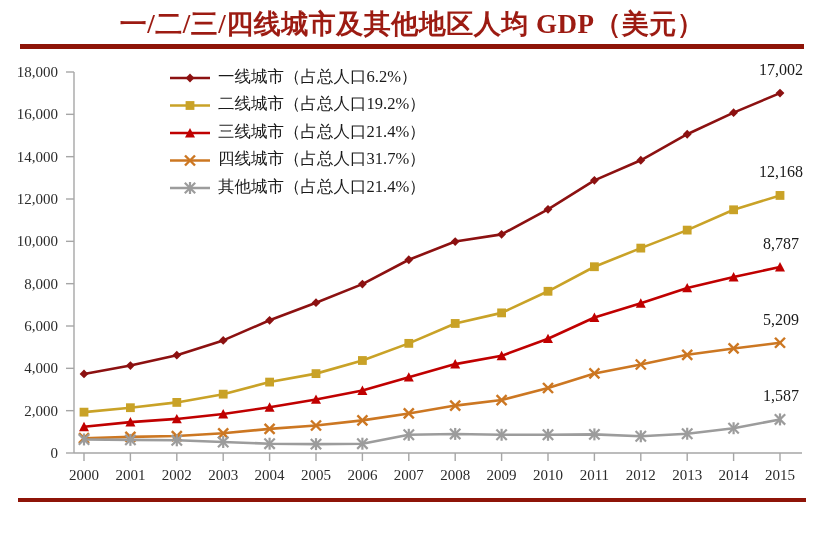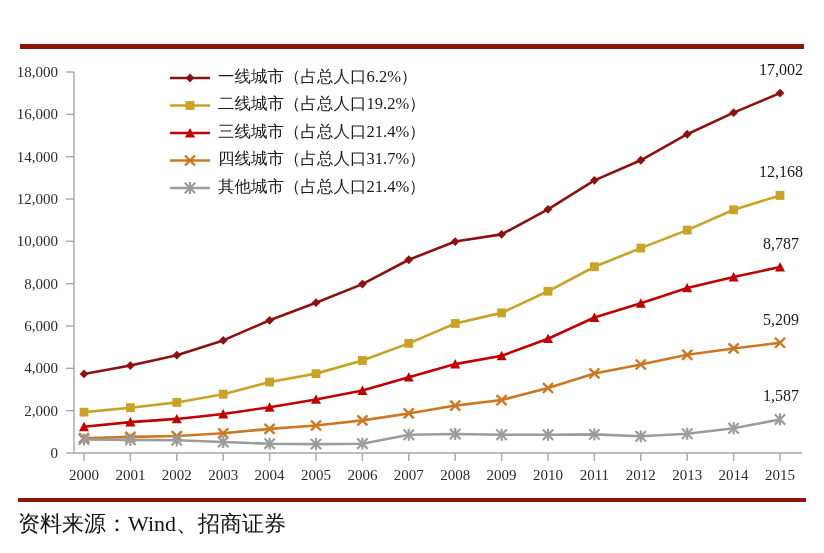--- a/index.html
+++ b/index.html
@@ -74,20 +74,21 @@
     fill:#1a1a1a;
     dominant-baseline:middle;
   }
   .legend-line{stroke-width:2.6;}
 </style>
 </head>
 <body>
 
 <div id="chart-card">
 
+  <div id="chart-title">一/二/三/四线城市及其他地区人均 GDP（美元）</div>
   <div id="title-rule"></div>
 
   <svg id="plot-svg" width="824" height="446">
       <g>
         <line x1="74" y1="20" x2="74" y2="401" class="axis-line"></line>
         <line x1="74" y1="401" x2="802" y2="401" class="axis-line"></line>
         <line x1="66" y1="401" x2="74" y2="401" class="tick-line"></line>
         <text x="58" y="406" class="tick-label ytick-label">0</text>
         <line x1="66" y1="358.6666666666667" x2="74" y2="358.6666666666667" class="tick-line"></line>
         <text x="58" y="363.6666666666667" class="tick-label ytick-label">2,000</text>
@@ -484,15 +485,14 @@
             <line x1="184.8" y1="130.8" x2="195.2" y2="141.2" stroke="#9C9C9C" stroke-width="2.2"></line>
             <line x1="184.8" y1="141.2" x2="195.2" y2="130.8" stroke="#9C9C9C" stroke-width="2.2"></line>
             <line x1="190" y1="130" x2="190" y2="142" stroke="#9C9C9C" stroke-width="2.2"></line>
           </g>
           <text x="218" y="136" class="legend-label">其他城市（占总人口21.4%）</text>
         </g>
       </g>
     </svg>
 
   <div id="footer-rule"></div>
-  <div id="footer-text">资料来源：Wind、招商证券</div>
 
 </div>
 
 </body></html>

